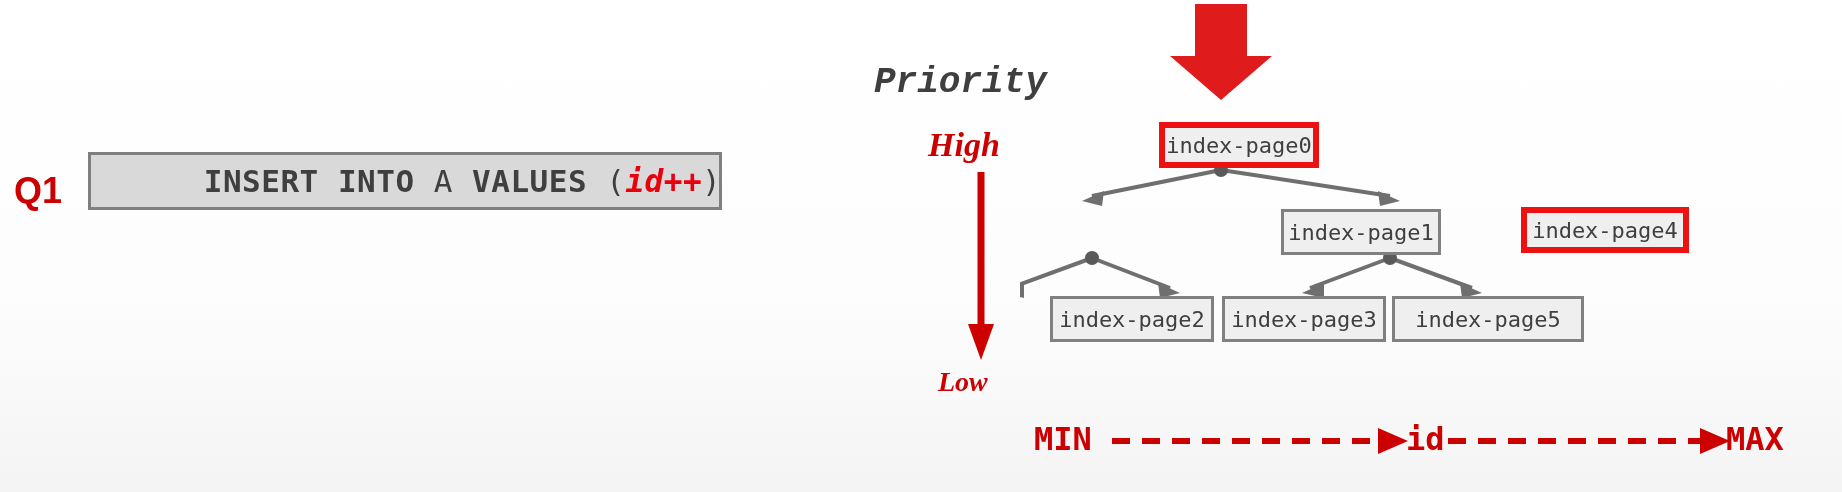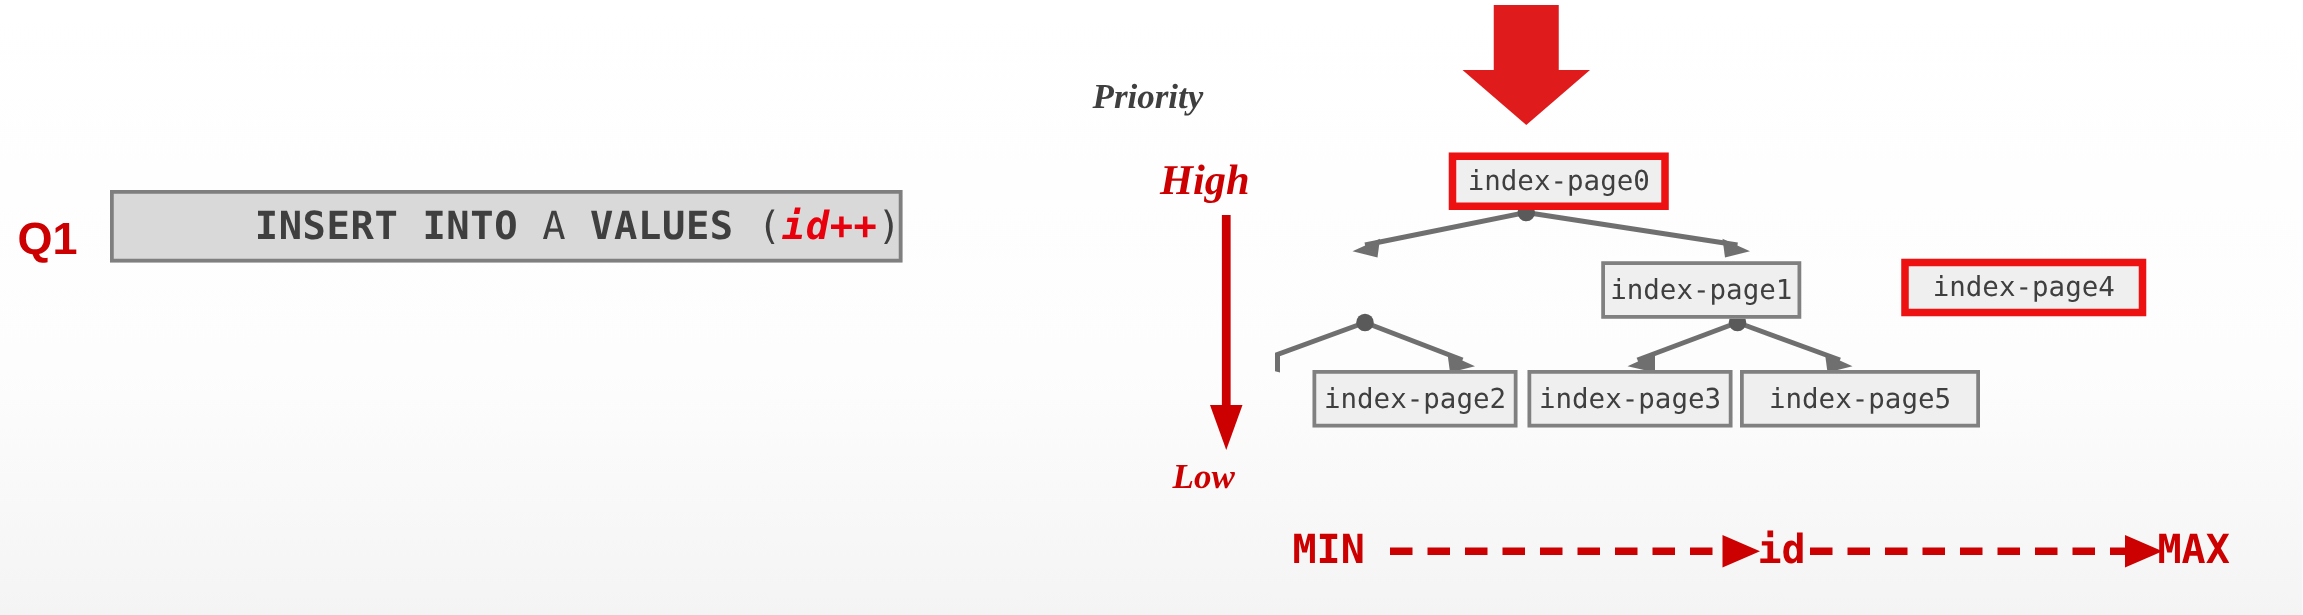--- a/index.html
+++ b/index.html
@@ -54,24 +54,24 @@
     color: #e8000d;
     font-style: italic;
     font-weight: bold;
   }
 
   
   .priority-title {
     position: absolute;
     left: 874px;
     top: 62px;
-    font-family: Liberation Serif, serif;
-    font-style: italic;
-    font-weight: bold;
-    font-size: 28px;
+    font-family: Liberation Mono, monospace;
+    font-style: italic;
+    font-weight: bold;
+    font-size: 36px;
     color: #3f3f3f;
   }
   .priority-high {
     position: absolute;
     left: 928px;
     top: 126px;
     font-family: "Liberation Serif", serif;
     font-style: italic;
     font-weight: bold;
     font-size: 34px;
@@ -190,29 +190,29 @@
       <polygon points="462,293 440,283 442,298"></polygon>
     </g>
 
     <g fill="#5a5a5a">
       <circle cx="201" cy="170" r="7"></circle>
       <circle cx="72" cy="258" r="7"></circle>
       <circle cx="370" cy="258" r="7"></circle>
     </g>
   </svg>
 
-  <div class="node hl" style="left:1159px; top:122px; width:176px;">
+  <div class="node hl" style="left:1159px; top:122px; width:160px;">
     <span class="node-label">index-page0</span>
   </div>
 
   <div class="node" style="left:1281px; top:209px; width:160px;">
     <span class="node-label">index-page1</span>
   </div>
 
-  <div class="node hl" style="left:1521px; top:207px; width:196px;">
+  <div class="node hl" style="left:1521px; top:207px; width:168px;">
     <span class="node-label">index-page4</span>
   </div>
 
   <div class="node" style="left:1050px; top:296px; width:164px;">
     <span class="node-label">index-page2</span>
   </div>
 
   <div class="node" style="left:1222px; top:296px; width:164px;">
     <span class="node-label">index-page3</span>
   </div>

